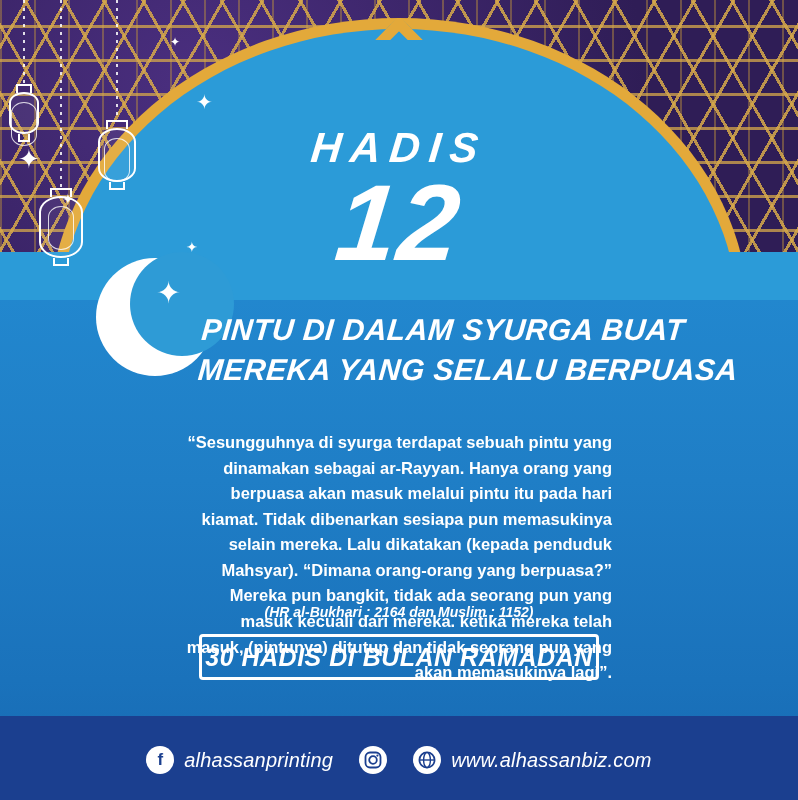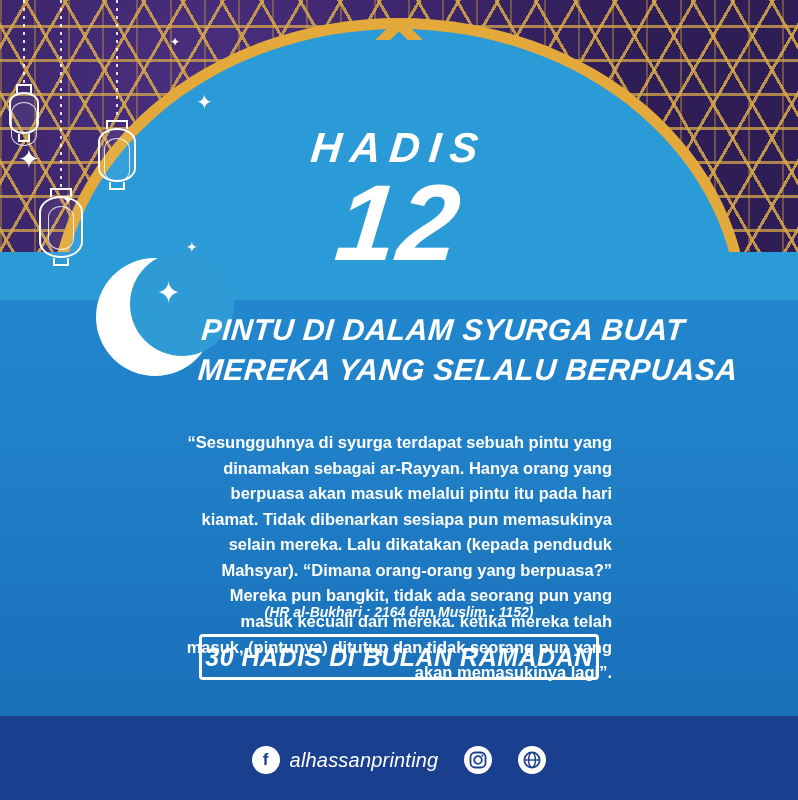--- a/index.html
+++ b/index.html
@@ -375,16 +375,17 @@
     </div>
 
     <div class="social">
       <span class="ic">
         <svg width="20" height="20" viewBox="0 0 20 20" aria-hidden="true">
           <circle cx="10" cy="10" r="7.6" fill="none" stroke="#1b3f8f" stroke-width="1.7"></circle>
           <ellipse cx="10" cy="10" rx="3.4" ry="7.6" fill="none" stroke="#1b3f8f" stroke-width="1.4"></ellipse>
           <line x1="2.4" y1="10" x2="17.6" y2="10" stroke="#1b3f8f" stroke-width="1.4"></line>
         </svg>
       </span>
+      <span class="social-label">www.alhassanbiz.com</span>
     </div>
 
   </div>
 </div>
 
 </body></html>

